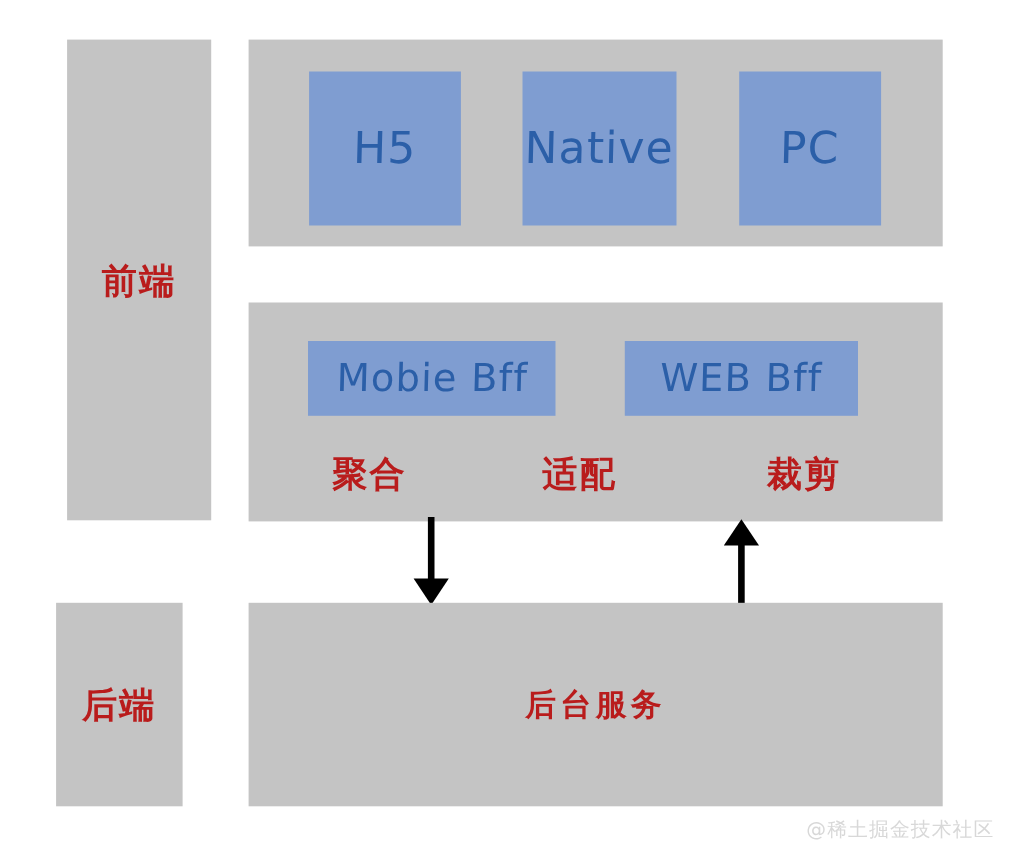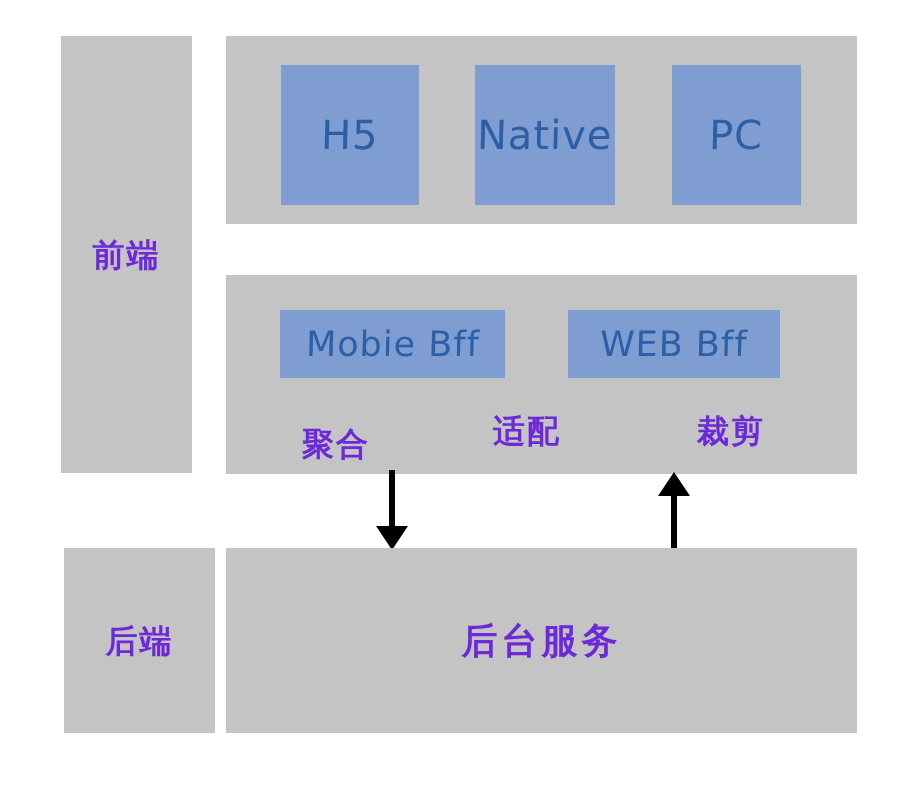--- a/index.html
+++ b/index.html
@@ -49,36 +49,36 @@
     font-family: "DejaVu Sans", sans-serif;
     font-weight: 400;
     transform: skewX(-1.5deg);
   }
   .bluebox-label.small {
     font-size: 35px;
   }
 
   
   .cjk {
-    color: #6d28d9;
+    color: #b91c1c;
     font-weight: 700;
     font-family: "DejaVu Sans", "Liberation Sans", sans-serif;
     line-height: 1;
     white-space: nowrap;
     letter-spacing: 2px;
   }
   .side-label {
     font-size: 32px;
   }
   .caption {
     position: absolute;
     font-size: 32px;
   }
   .service-label {
-    font-size: 36px;
+    font-size: 28px;
     letter-spacing: 4px;
   }
 
   
   .arrow {
     position: absolute;
   }
 
   
   .watermark {
@@ -92,21 +92,21 @@
 </style>
 </head>
 <body>
 
 <div id="canvas">
 
   <div class="panel side-panel" style="left:61px; top:36px; width:131px; height:437px;">
     <span class="cjk side-label">前端</span>
   </div>
 
-  <div class="panel side-panel" style="left:64px; top:548px; width:151px; height:185px;">
+  <div class="panel side-panel" style="left:51px; top:548px; width:115px; height:185px;">
     <span class="cjk side-label">后端</span>
   </div>
 
   <div class="panel" style="left:226px; top:36px; width:631px; height:188px;">
 
     <div class="bluebox" style="left:55px; top:29px; width:138px; height:140px;">
       <span class="bluebox-label">H5</span>
     </div>
 
     <div class="bluebox" style="left:249px; top:29px; width:140px; height:140px;">
@@ -121,35 +121,36 @@
   <div class="panel" style="left:226px; top:275px; width:631px; height:199px;">
 
     <div class="bluebox" style="left:54px; top:35px; width:225px; height:68px;">
       <span class="bluebox-label small">Mobie Bff</span>
     </div>
 
     <div class="bluebox" style="left:342px; top:35px; width:212px; height:68px;">
       <span class="bluebox-label small">WEB Bff</span>
     </div>
 
-    <span class="cjk caption" style="left:76px; top:140px;margin-top:13px;">聚合</span>
+    <span class="cjk caption" style="left:76px; top:140px;">聚合</span>
 
     <span class="cjk caption" style="left:267px; top:140px;font-family:Liberation Serif, serif;">适配</span>
 
     <span class="cjk caption" style="left:471px; top:140px;">裁剪</span>
   </div>
 
   <svg class="arrow" style="left:370px; top:470px;" width="44" height="82" viewBox="0 0 44 82">
     <line x1="22" y1="0" x2="22" y2="68" stroke="#000000" stroke-width="6"></line>
     <polygon points="22,80 6,56 38,56" fill="#000000"></polygon>
   </svg>
 
   <svg class="arrow" style="left:652px; top:470px;" width="44" height="82" viewBox="0 0 44 82">
     <line x1="22" y1="82" x2="22" y2="14" stroke="#000000" stroke-width="6"></line>
     <polygon points="22,2 6,26 38,26" fill="#000000"></polygon>
   </svg>
 
   <div class="panel" style="left:226px; top:548px; width:631px; height:185px; display:flex; align-items:center; justify-content:center;">
     <span class="cjk service-label">后台服务</span>
   </div>
 
+  <span class="watermark" style="left:733px; top:742px;">@稀土掘金技术社区</span>
 
 </div>
 
 </body></html>

